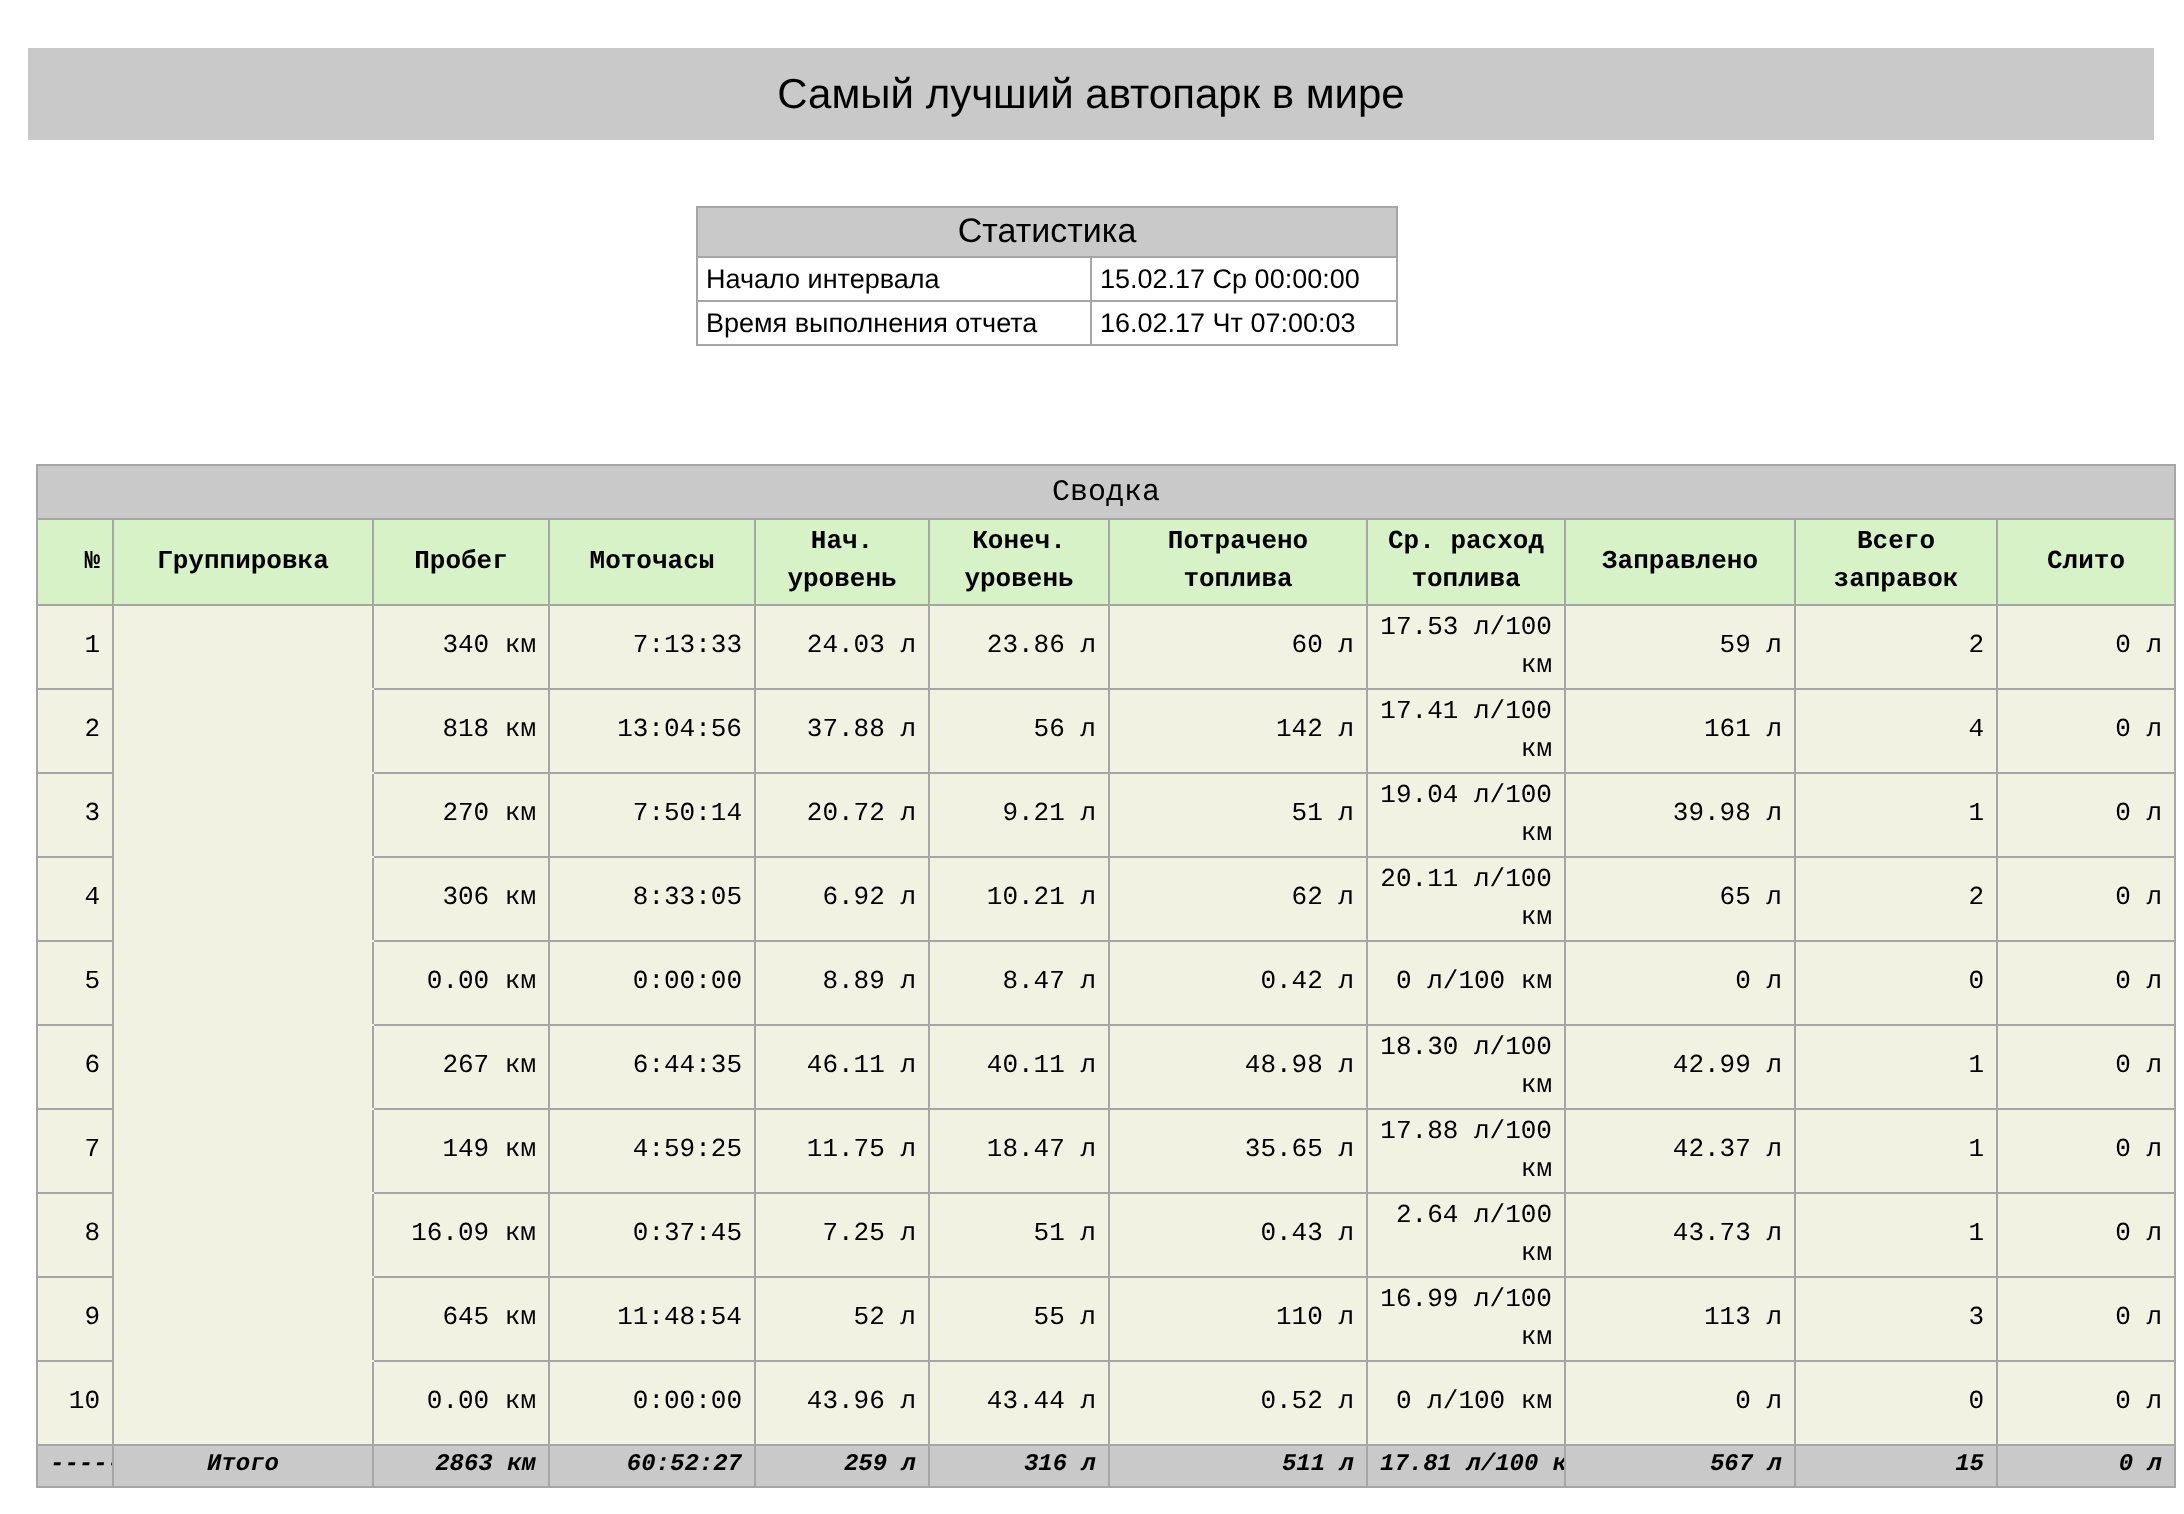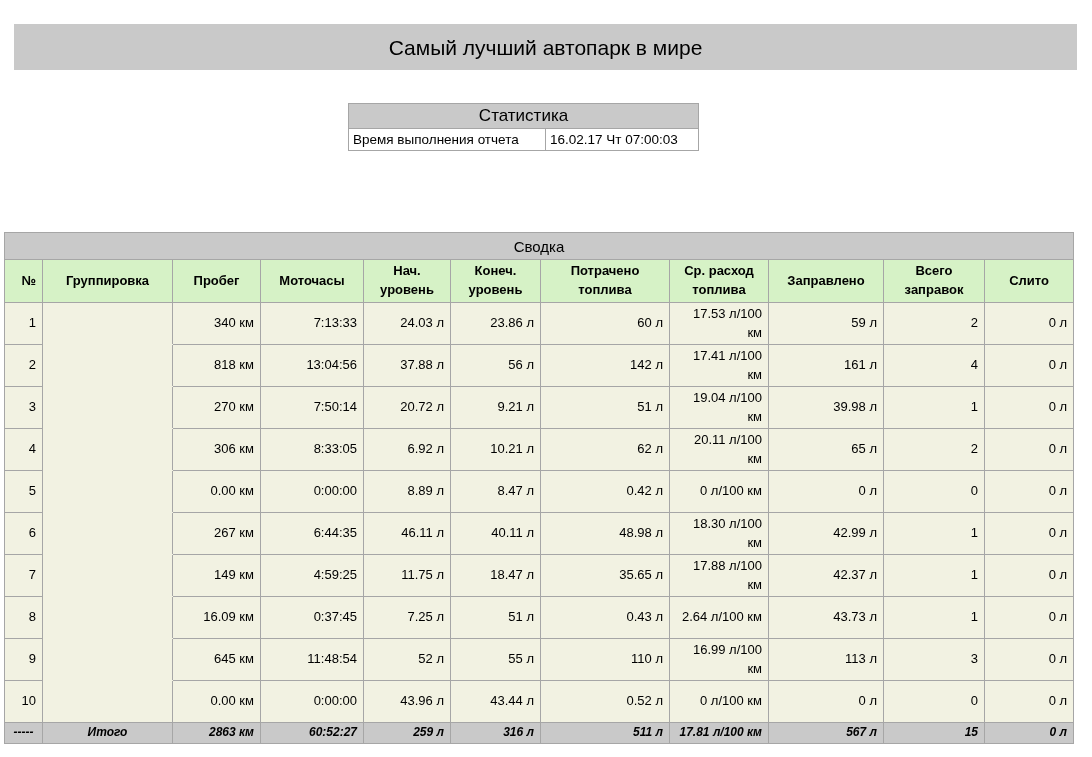--- a/index.html
+++ b/index.html
@@ -36,22 +36,22 @@
   .stats-table td{
     background:#ffffff;border:1px solid var(--border-gray);
     font-size:13.5px;height:22px;padding:0 4px;text-align:left;
     white-space:nowrap;overflow:hidden;
   }
   .stats-col-label{width:197px;}
   .stats-col-value{width:153px;}
 
   
   .summary-table{
-    position:absolute;left:4px;top:232px;
-    border-collapse:collapse;table-layout:fixed;width:1069px;
+    position:absolute;left:18px;top:232px;
+    border-collapse:collapse;table-layout:fixed;width:1069px;font-family:Liberation Mono, monospace;
   }
   .summary-table .title-row th{
     background:var(--bar-gray);border:1px solid var(--border-gray);
     font-weight:normal;font-size:15px;height:27px;text-align:center;padding:0;
   }
   .summary-table th.col-header{
     background:var(--header-green);border:1px solid var(--border-gray);
     font-size:13px;font-weight:bold;height:43px;
     text-align:center;vertical-align:middle;padding:0 3px;line-height:1.45;
   }
@@ -89,20 +89,24 @@
   <colgroup>
     <col class="stats-col-label">
       <col class="stats-col-value">
   </colgroup>
   <thead>
     <tr>
       <th colspan="2">Статистика</th>
     </tr>
   </thead>
   <tbody>
+      <tr>
+        <td>Начало интервала</td>
+        <td>15.02.17 Ср 00:00:00</td>
+      </tr>
       <tr>
         <td>Время выполнения отчета</td>
         <td>16.02.17 Чт 07:00:03</td>
       </tr>
     </tbody>
 </table>
 
 <table class="summary-table">
   <colgroup>
     <col class="w0">

